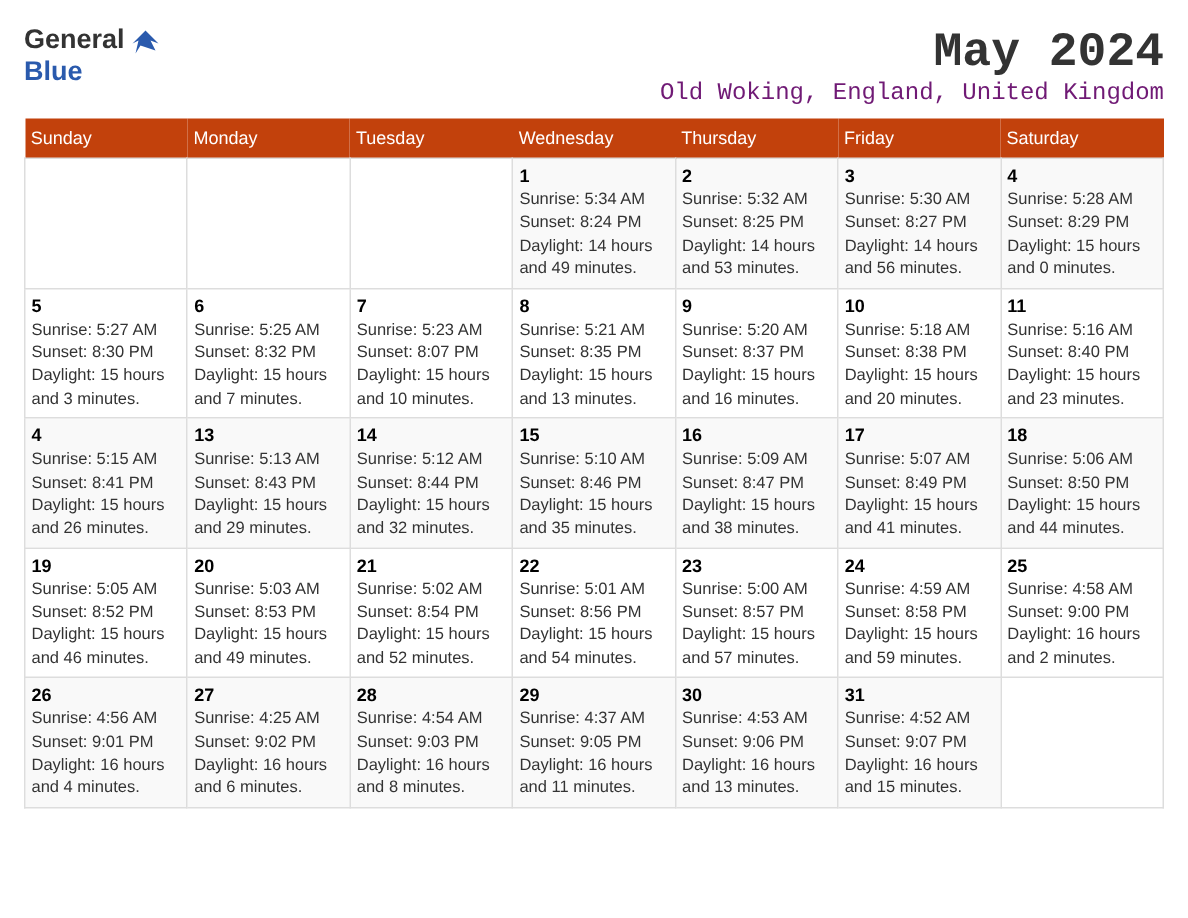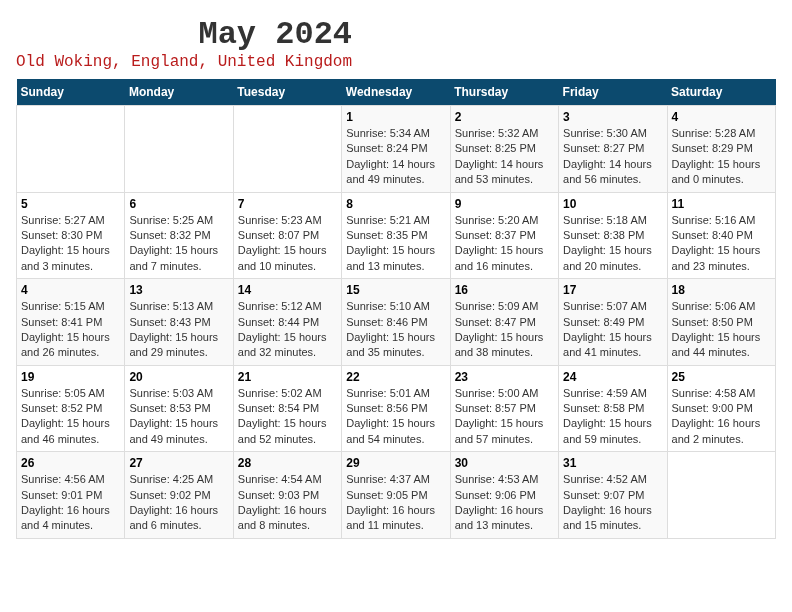--- a/index.html
+++ b/index.html
@@ -45,34 +45,34 @@
       text-align: right;
       font-family: Liberation Mono, monospace;
     }
     .main-title {
       font-size: 32px;
       font-weight: bold;
       color: #333;
     }
     .subtitle {
       font-size: 16px;
-      color: #b91c1c;
+      color: #701a75;
     }
     table {
       width: 100%;
       border-collapse: collapse;
       font-size: 11px;
     }
     thead tr th {
-      background-color: #0c4a6e;
+      background-color: #c2410c;
       color: #fff;
       padding: 6px 4px;
       text-align: left;
       font-size: 12px;
-      font-weight: bold;
+      font-weight: normal;
     }
     tbody tr td {
       vertical-align: top;
       padding: 4px;
       border: 1px solid #ddd;
       width: 14.28%;
       min-height: 80px;
       background: #fff;
     }
     tbody tr:nth-child(odd) td {
@@ -89,20 +89,29 @@
       line-height: 1.4;
     }
     .empty-cell {
       background: #fff !important;
     }
   </style>
 </head>
 <body>
 
 <div class="header">
+  <div class="logo">
+    <div class="logo-text">
+      <span class="logo-general">General</span>
+      <svg class="logo-icon" viewBox="0 0 30 30">
+        <polygon points="15,5 28,18 20,15 25,25 10,20 5,28 8,15 2,18" fill="#2a5aad"></polygon>
+      </svg>
+    </div>
+    <span class="logo-blue">Blue</span>
+  </div>
   <div class="title-block">
     <div class="main-title">May 2024</div>
     <div class="subtitle">Old Woking, England, United Kingdom</div>
   </div>
 </div>
 
 <table>
   <thead>
     <tr>
     <th>Sunday</th>

